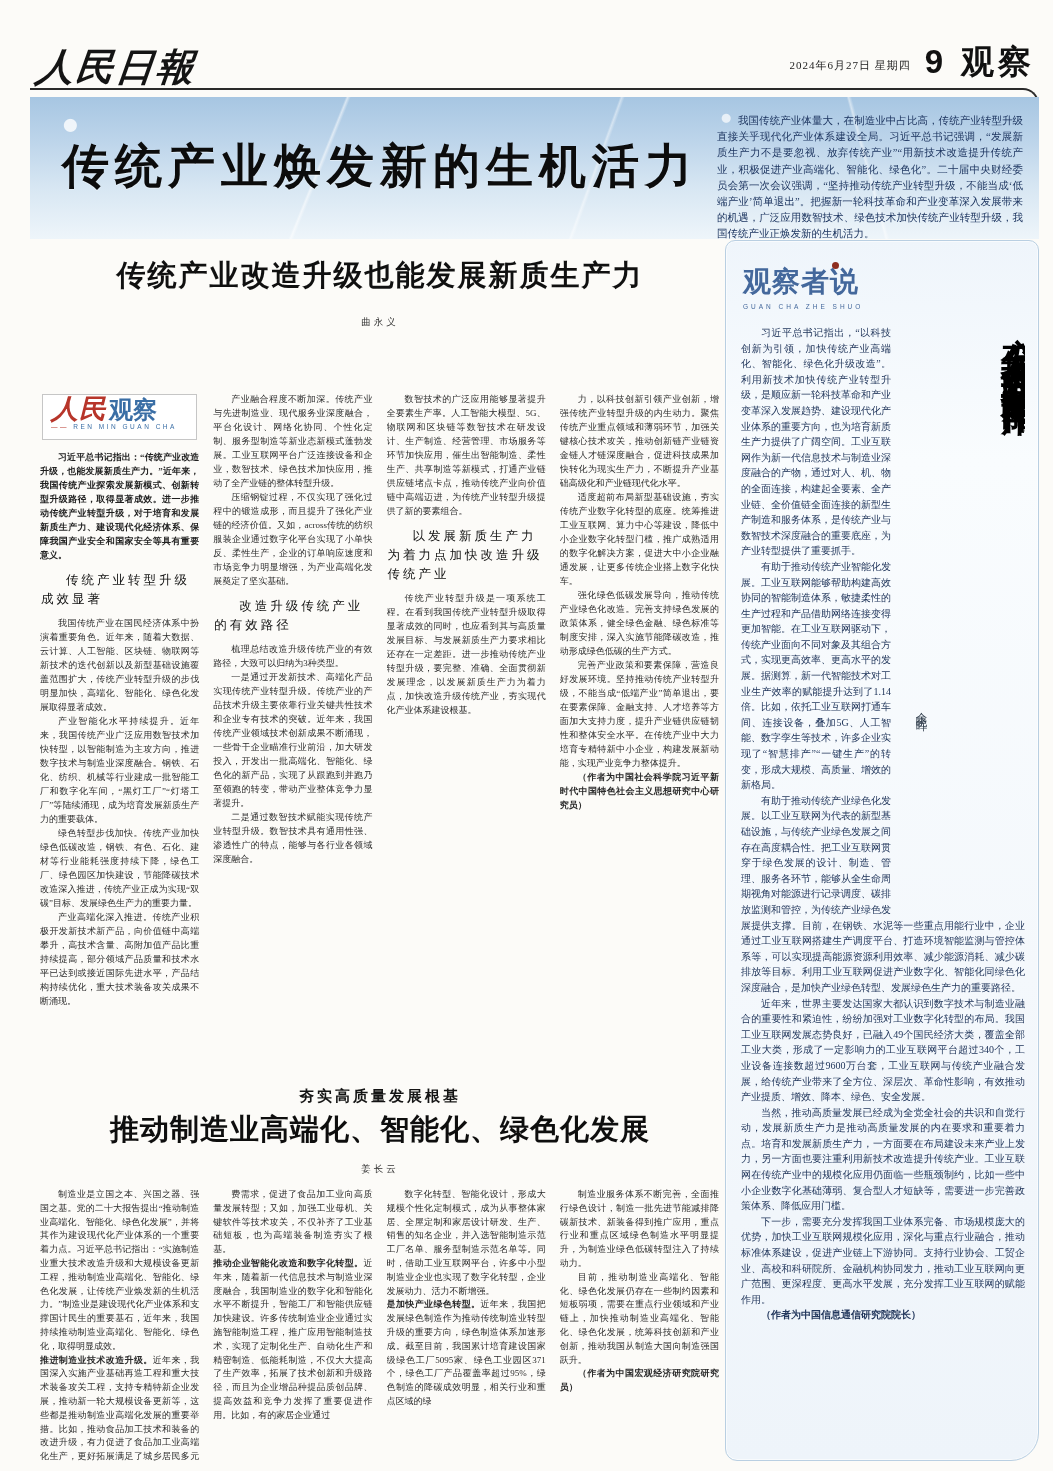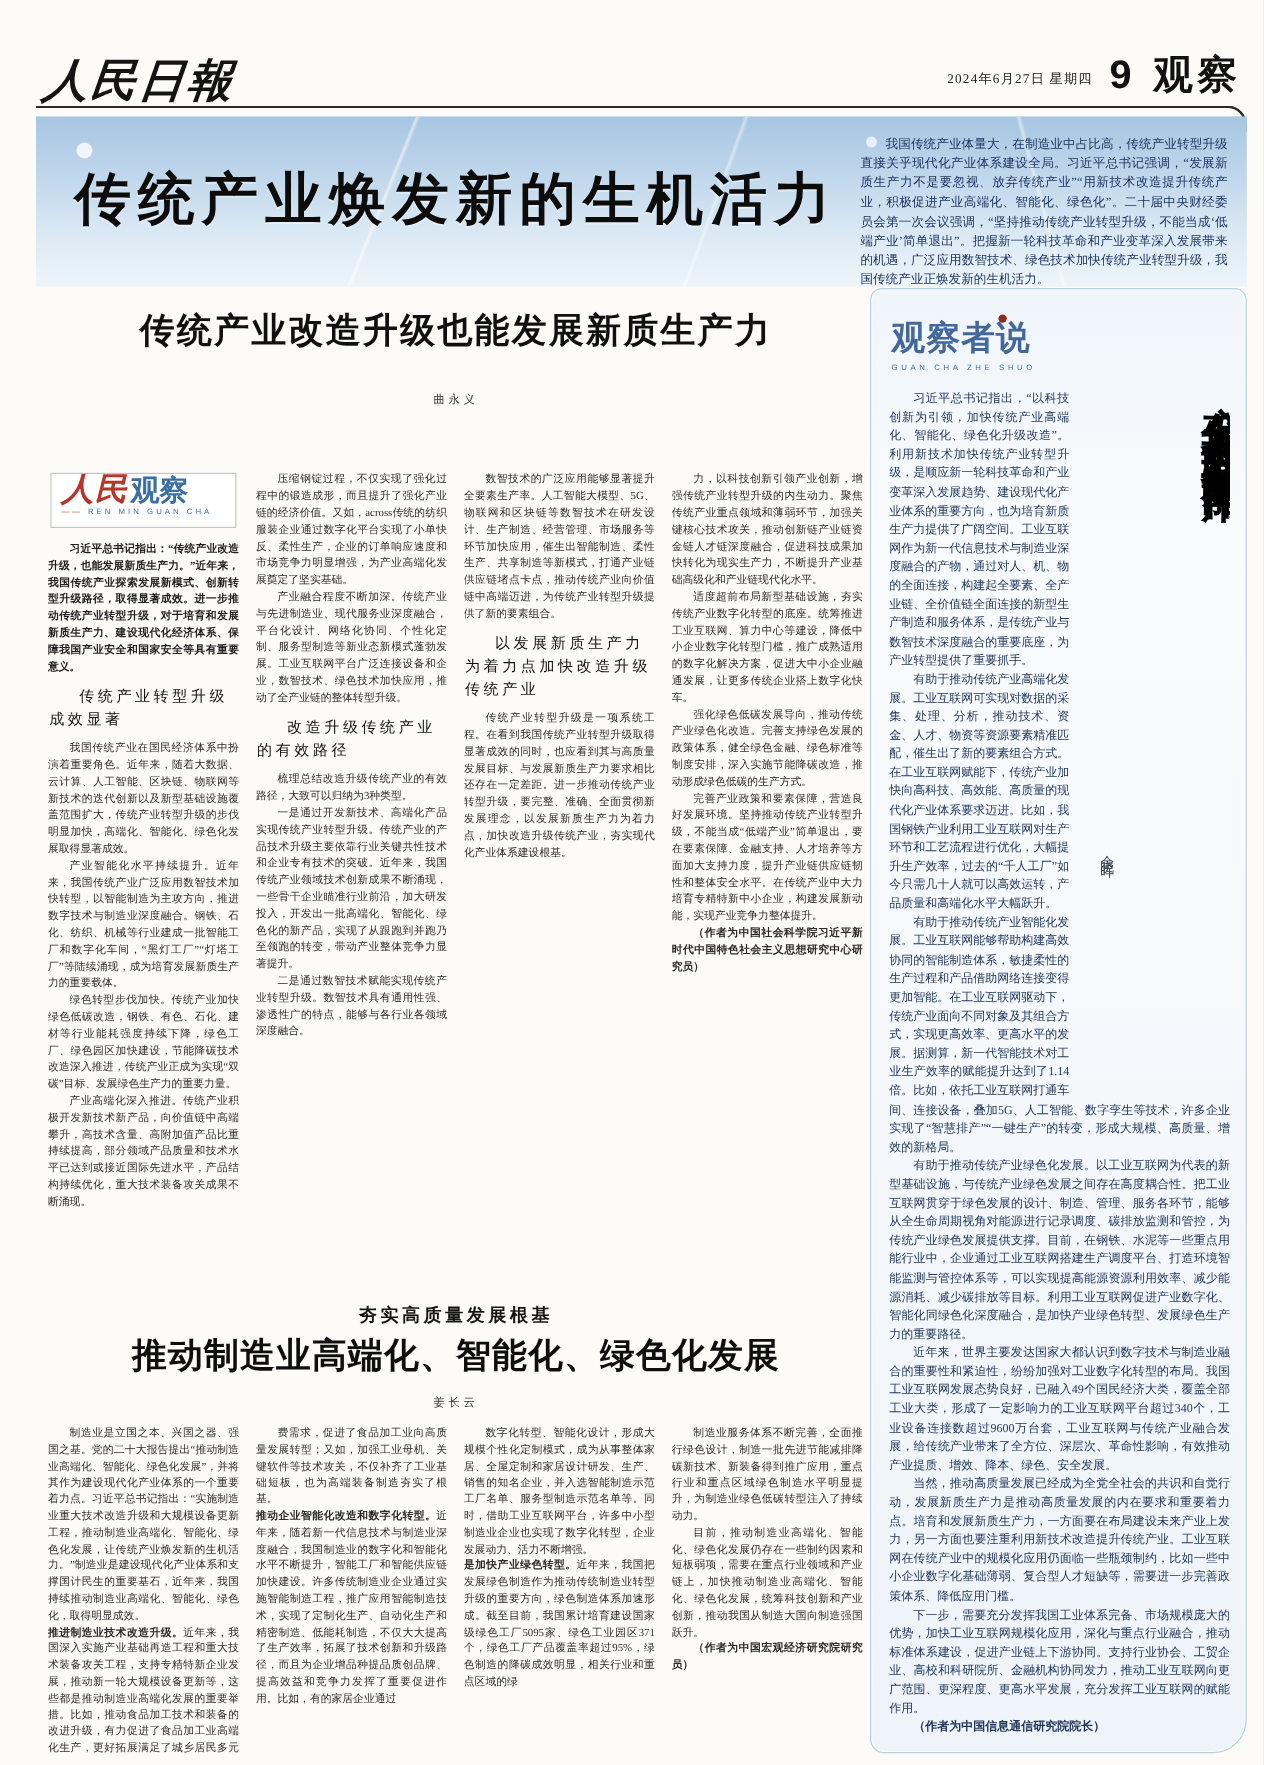--- a/index.html
+++ b/index.html
@@ -52,21 +52,21 @@
     position:absolute; right:16px; top:16px; width:306px;
     font-size:10.5px; line-height:16.2px; color:#1d3560;
     text-align:justify; text-indent:2em;
   }
   
   .main-title {
     position:absolute; left:40px; top:256px; width:680px; text-align:center;
     font-family:"DejaVu Serif","Liberation Serif",serif;
     font-weight:900; font-size:29px; letter-spacing:2px; color:#101010;
   }
-  .main-author { position:absolute; left:40px; top:327px; width:680px; text-align:center; font-size:9.5px; color:#333; letter-spacing:3px; }
+  .main-author { position:absolute; left:40px; top:316px; width:680px; text-align:center; font-size:9.5px; color:#333; letter-spacing:3px; }
   .main-cols {
     position:absolute; left:40px; top:350px; width:679px; height:714px;
     display:flex; gap:14px;
   }
   .col { flex:1 1 0; overflow:hidden; font-size:9px; line-height:14px; color:#2b2b2b;margin-top:42px; }
   .col p { text-align:justify; }
   .it-p  { text-indent:2em; }
   .it-intro { text-indent:2em; font-weight:bold; color:#1f1f1f; }
   .it-h {
     font-family:"Liberation Sans","DejaVu Sans",sans-serif;
@@ -168,22 +168,22 @@
           <div class="pmg-latin">REN MIN GUAN CHA</div>
         </div>
         <p class="it-intro">习近平总书记指出：“传统产业改造升级，也能发展新质生产力。”近年来，我国传统产业探索发展新模式、创新转型升级路径，取得显著成效。进一步推动传统产业转型升级，对于培育和发展新质生产力、建设现代化经济体系、保障我国产业安全和国家安全等具有重要意义。</p>
         <p class="it-h">传统产业转型升级成效显著</p>
         <p class="it-p">我国传统产业在国民经济体系中扮演着重要角色。近年来，随着大数据、云计算、人工智能、区块链、物联网等新技术的迭代创新以及新型基础设施覆盖范围扩大，传统产业转型升级的步伐明显加快，高端化、智能化、绿色化发展取得显著成效。</p>
         <p class="it-p">产业智能化水平持续提升。近年来，我国传统产业广泛应用数智技术加快转型，以智能制造为主攻方向，推进数字技术与制造业深度融合。钢铁、石化、纺织、机械等行业建成一批智能工厂和数字化车间，“黑灯工厂”“灯塔工厂”等陆续涌现，成为培育发展新质生产力的重要载体。</p>
         <p class="it-p">绿色转型步伐加快。传统产业加快绿色低碳改造，钢铁、有色、石化、建材等行业能耗强度持续下降，绿色工厂、绿色园区加快建设，节能降碳技术改造深入推进，传统产业正成为实现“双碳”目标、发展绿色生产力的重要力量。</p>
         <p class="it-p">产业高端化深入推进。传统产业积极开发新技术新产品，向价值链中高端攀升，高技术含量、高附加值产品比重持续提高，部分领域产品质量和技术水平已达到或接近国际先进水平，产品结构持续优化，重大技术装备攻关成果不断涌现。</p>
       </div>
     <div class="col">
+        <p class="it-p">产业融合程度不断加深。传统产业与先进制造业、现代服务业深度融合，平台化设计、网络化协同、个性化定制、服务型制造等新业态新模式蓬勃发展。工业互联网平台广泛连接设备和企业，数智技术、绿色技术加快应用，推动了全产业链的整体转型升级。</p>
         <p class="it-p">压缩钢锭过程，不仅实现了强化过程中的锻造成形，而且提升了强化产业链的经济价值。又如，across传统的纺织服装企业通过数字化平台实现了小单快反、柔性生产，企业的订单响应速度和市场竞争力明显增强，为产业高端化发展奠定了坚实基础。</p>
-        <p class="it-p">产业融合程度不断加深。传统产业与先进制造业、现代服务业深度融合，平台化设计、网络化协同、个性化定制、服务型制造等新业态新模式蓬勃发展。工业互联网平台广泛连接设备和企业，数智技术、绿色技术加快应用，推动了全产业链的整体转型升级。</p>
         <p class="it-h">改造升级传统产业的有效路径</p>
         <p class="it-p">梳理总结改造升级传统产业的有效路径，大致可以归纳为3种类型。</p>
         <p class="it-p">一是通过开发新技术、高端化产品实现传统产业转型升级。传统产业的产品技术升级主要依靠行业关键共性技术和企业专有技术的突破。近年来，我国传统产业领域技术创新成果不断涌现，一些骨干企业瞄准行业前沿，加大研发投入，开发出一批高端化、智能化、绿色化的新产品，实现了从跟跑到并跑乃至领跑的转变，带动产业整体竞争力显著提升。</p>
         <p class="it-p">二是通过数智技术赋能实现传统产业转型升级。数智技术具有通用性强、渗透性广的特点，能够与各行业各领域深度融合。</p>
       </div>
     <div class="col">
         <p class="it-p">数智技术的广泛应用能够显著提升全要素生产率。人工智能大模型、5G、物联网和区块链等数智技术在研发设计、生产制造、经营管理、市场服务等环节加快应用，催生出智能制造、柔性生产、共享制造等新模式，打通产业链供应链堵点卡点，推动传统产业向价值链中高端迈进，为传统产业转型升级提供了新的要素组合。</p>
         <p class="it-h">以发展新质生产力为着力点加快改造升级传统产业</p>
         <p class="it-p">传统产业转型升级是一项系统工程。在看到我国传统产业转型升级取得显著成效的同时，也应看到其与高质量发展目标、与发展新质生产力要求相比还存在一定差距。进一步推动传统产业转型升级，要完整、准确、全面贯彻新发展理念，以发展新质生产力为着力点，加快改造升级传统产业，夯实现代化产业体系建设根基。</p>
       </div>
@@ -224,21 +224,20 @@
       <span class="obs-logo-text">观察者说</span>
       <span class="obs-dot"></span>
       <div class="obs-latin">GUAN CHA ZHE SHUO</div>
     </div>
     <div class="obs-flow">
       <div class="obs-float">
         <div class="v-title">充分发挥工业互联网的赋能作用</div>
         <div class="v-author">余晓晖</div>
       </div>
     <p class="it-p">习近平总书记指出，“以科技创新为引领，加快传统产业高端化、智能化、绿色化升级改造”。利用新技术加快传统产业转型升级，是顺应新一轮科技革命和产业变革深入发展趋势、建设现代化产业体系的重要方向，也为培育新质生产力提供了广阔空间。工业互联网作为新一代信息技术与制造业深度融合的产物，通过对人、机、物的全面连接，构建起全要素、全产业链、全价值链全面连接的新型生产制造和服务体系，是传统产业与数智技术深度融合的重要底座，为产业转型提供了重要抓手。</p>
-        <p class="it-p">有助于推动传统产业高端化发展。工业互联网可实现对数据的采集、处理、分析，推动技术、资金、人才、物资等资源要素精准匹配，催生出了新的要素组合方式。在工业互联网赋能下，传统产业加快向高科技、高效能、高质量的现代化产业体系要求迈进。比如，我国钢铁产业利用工业互联网对生产环节和工艺流程进行优化，大幅提升生产效率，过去的“千人工厂”如今只需几十人就可以高效运转，产品质量和高端化水平大幅跃升。</p>
         <p class="it-p">有助于推动传统产业智能化发展。工业互联网能够帮助构建高效协同的智能制造体系，敏捷柔性的生产过程和产品借助网络连接变得更加智能。在工业互联网驱动下，传统产业面向不同对象及其组合方式，实现更高效率、更高水平的发展。据测算，新一代智能技术对工业生产效率的赋能提升达到了1.14倍。比如，依托工业互联网打通车间、连接设备，叠加5G、人工智能、数字孪生等技术，许多企业实现了“智慧排产”“一键生产”的转变，形成大规模、高质量、增效的新格局。</p>
         <p class="it-p">有助于推动传统产业绿色化发展。以工业互联网为代表的新型基础设施，与传统产业绿色发展之间存在高度耦合性。把工业互联网贯穿于绿色发展的设计、制造、管理、服务各环节，能够从全生命周期视角对能源进行记录调度、碳排放监测和管控，为传统产业绿色发展提供支撑。目前，在钢铁、水泥等一些重点用能行业中，企业通过工业互联网搭建生产调度平台、打造环境智能监测与管控体系等，可以实现提高能源资源利用效率、减少能源消耗、减少碳排放等目标。利用工业互联网促进产业数字化、智能化同绿色化深度融合，是加快产业绿色转型、发展绿色生产力的重要路径。</p>
         <p class="it-p">近年来，世界主要发达国家大都认识到数字技术与制造业融合的重要性和紧迫性，纷纷加强对工业数字化转型的布局。我国工业互联网发展态势良好，已融入49个国民经济大类，覆盖全部工业大类，形成了一定影响力的工业互联网平台超过340个，工业设备连接数超过9600万台套，工业互联网与传统产业融合发展，给传统产业带来了全方位、深层次、革命性影响，有效推动产业提质、增效、降本、绿色、安全发展。</p>
         <p class="it-p">当然，推动高质量发展已经成为全党全社会的共识和自觉行动，发展新质生产力是推动高质量发展的内在要求和重要着力点。培育和发展新质生产力，一方面要在布局建设未来产业上发力，另一方面也要注重利用新技术改造提升传统产业。工业互联网在传统产业中的规模化应用仍面临一些瓶颈制约，比如一些中小企业数字化基础薄弱、复合型人才短缺等，需要进一步完善政策体系、降低应用门槛。</p>
         <p class="it-p">下一步，需要充分发挥我国工业体系完备、市场规模庞大的优势，加快工业互联网规模化应用，深化与重点行业融合，推动标准体系建设，促进产业链上下游协同。支持行业协会、工贸企业、高校和科研院所、金融机构协同发力，推动工业互联网向更广范围、更深程度、更高水平发展，充分发挥工业互联网的赋能作用。</p>
         <p class="it-credit">（作者为中国信息通信研究院院长）</p>
       </div>
   </div>
 
 </div>

